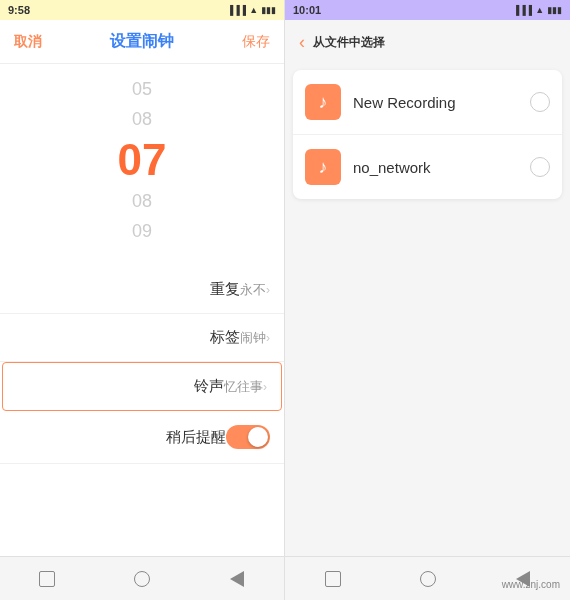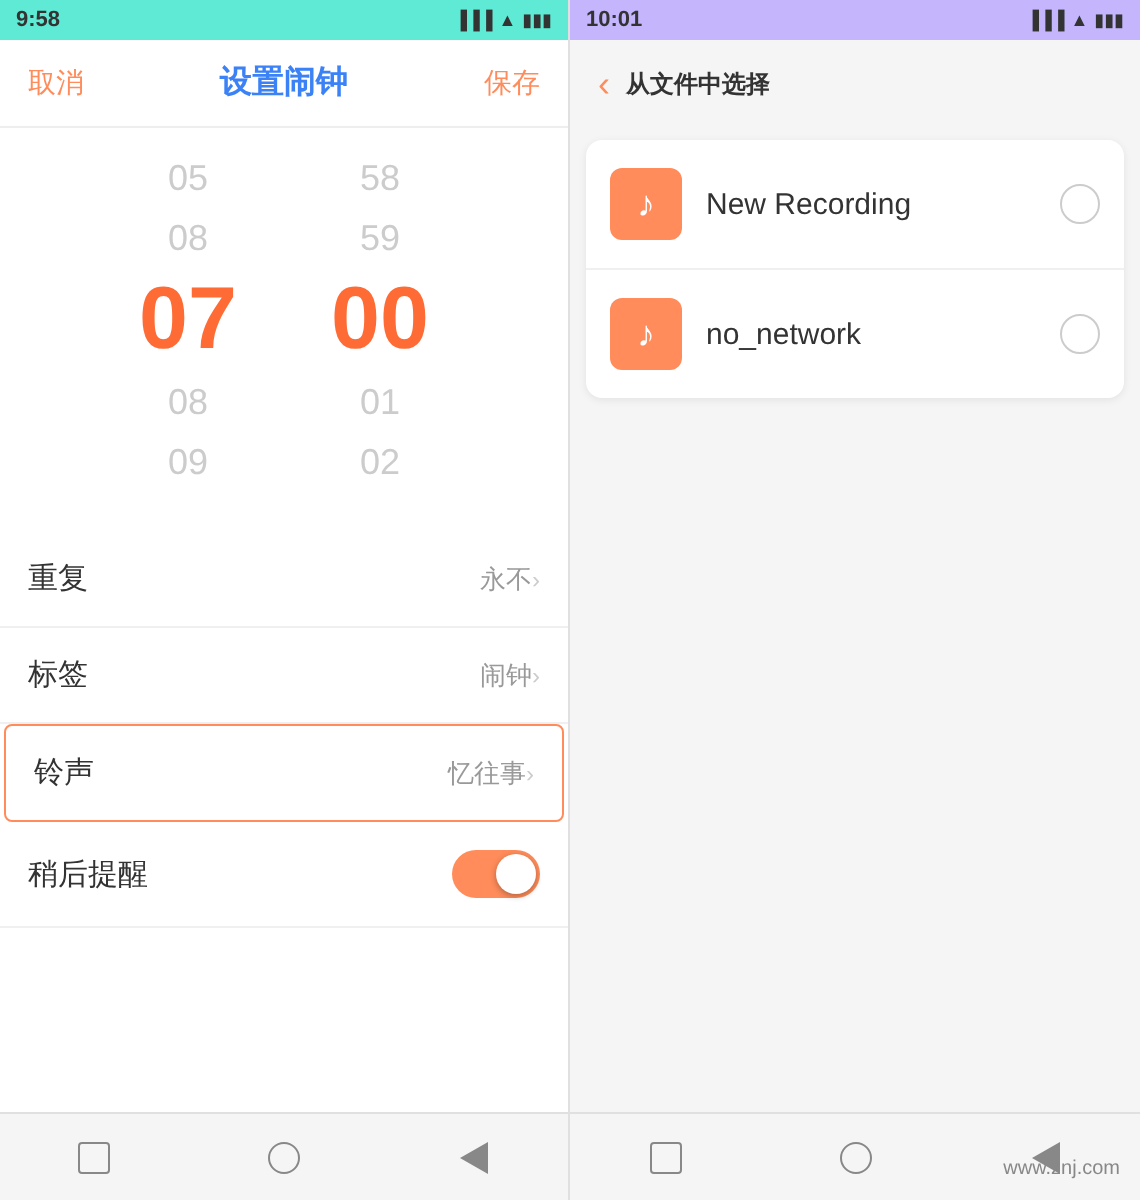--- a/index.html
+++ b/index.html
@@ -18,21 +18,21 @@
       width: 285px;
       height: 600px;
       background: #ffffff;
       display: flex;
       flex-direction: column;
       border-right: 1px solid #e0e0e0;
     }
 
     .status-bar-left {
       height: 20px;
-      background: #5eead4;
+      background: #fef9c3;
       display: flex;
       align-items: center;
       justify-content: space-between;
       padding: 0 8px;
       font-size: 10px;
       color: #333;
     }
 
     .status-bar-left .time {
       font-weight: 600;
@@ -53,20 +53,21 @@
       justify-content: space-between;
       padding: 0 14px;
       background: #fff;
       border-bottom: 1px solid #eee;
     }
 
     .header-left .cancel-btn {
       color: #ff8c5a;
       font-size: 14px;
       cursor: pointer;
+      font-weight: bold;
     }
 
     .header-left .title {
       font-size: 16px;
       font-weight: 600;
       color: #3b82f6;
     }
 
     .header-left .save-btn {
       color: #ff8c5a;
@@ -107,21 +108,21 @@
     
     .settings-list {
       background: #fff;
       margin-top: 10px;
       flex: 1;
     }
 
     .settings-item {
       display: flex;
       align-items: center;
-      justify-content: space-between;
+      justify-content: flex-end;
       padding: 14px 14px;
       border-bottom: 1px solid #f0f0f0;
       cursor: pointer;
     }
 
     .settings-item.highlighted {
       border: 1.5px solid #ff8c5a;
       margin: 0 2px;
       border-radius: 4px;
     }
@@ -351,27 +352,20 @@
 
   <div class="time-picker-container">
     <div class="time-picker">
       <div class="time-column">
         <span class="time-col-small">05</span>
         <span class="time-col-small">08</span>
         <span class="time-col-large">07</span>
         <span class="time-col-small">08</span>
         <span class="time-col-small">09</span>
       </div>
-      <div class="time-column">
-        <span class="time-col-small">58</span>
-        <span class="time-col-small">59</span>
-        <span class="time-col-large">00</span>
-        <span class="time-col-small">01</span>
-        <span class="time-col-small">02</span>
-      </div>
     </div>
   </div>
 
   <div class="settings-list">
     <div class="settings-item">
       <span class="settings-label">重复</span>
       <div class="settings-value">
         <span>永不</span>
         <span class="chevron">›</span>
       </div>

